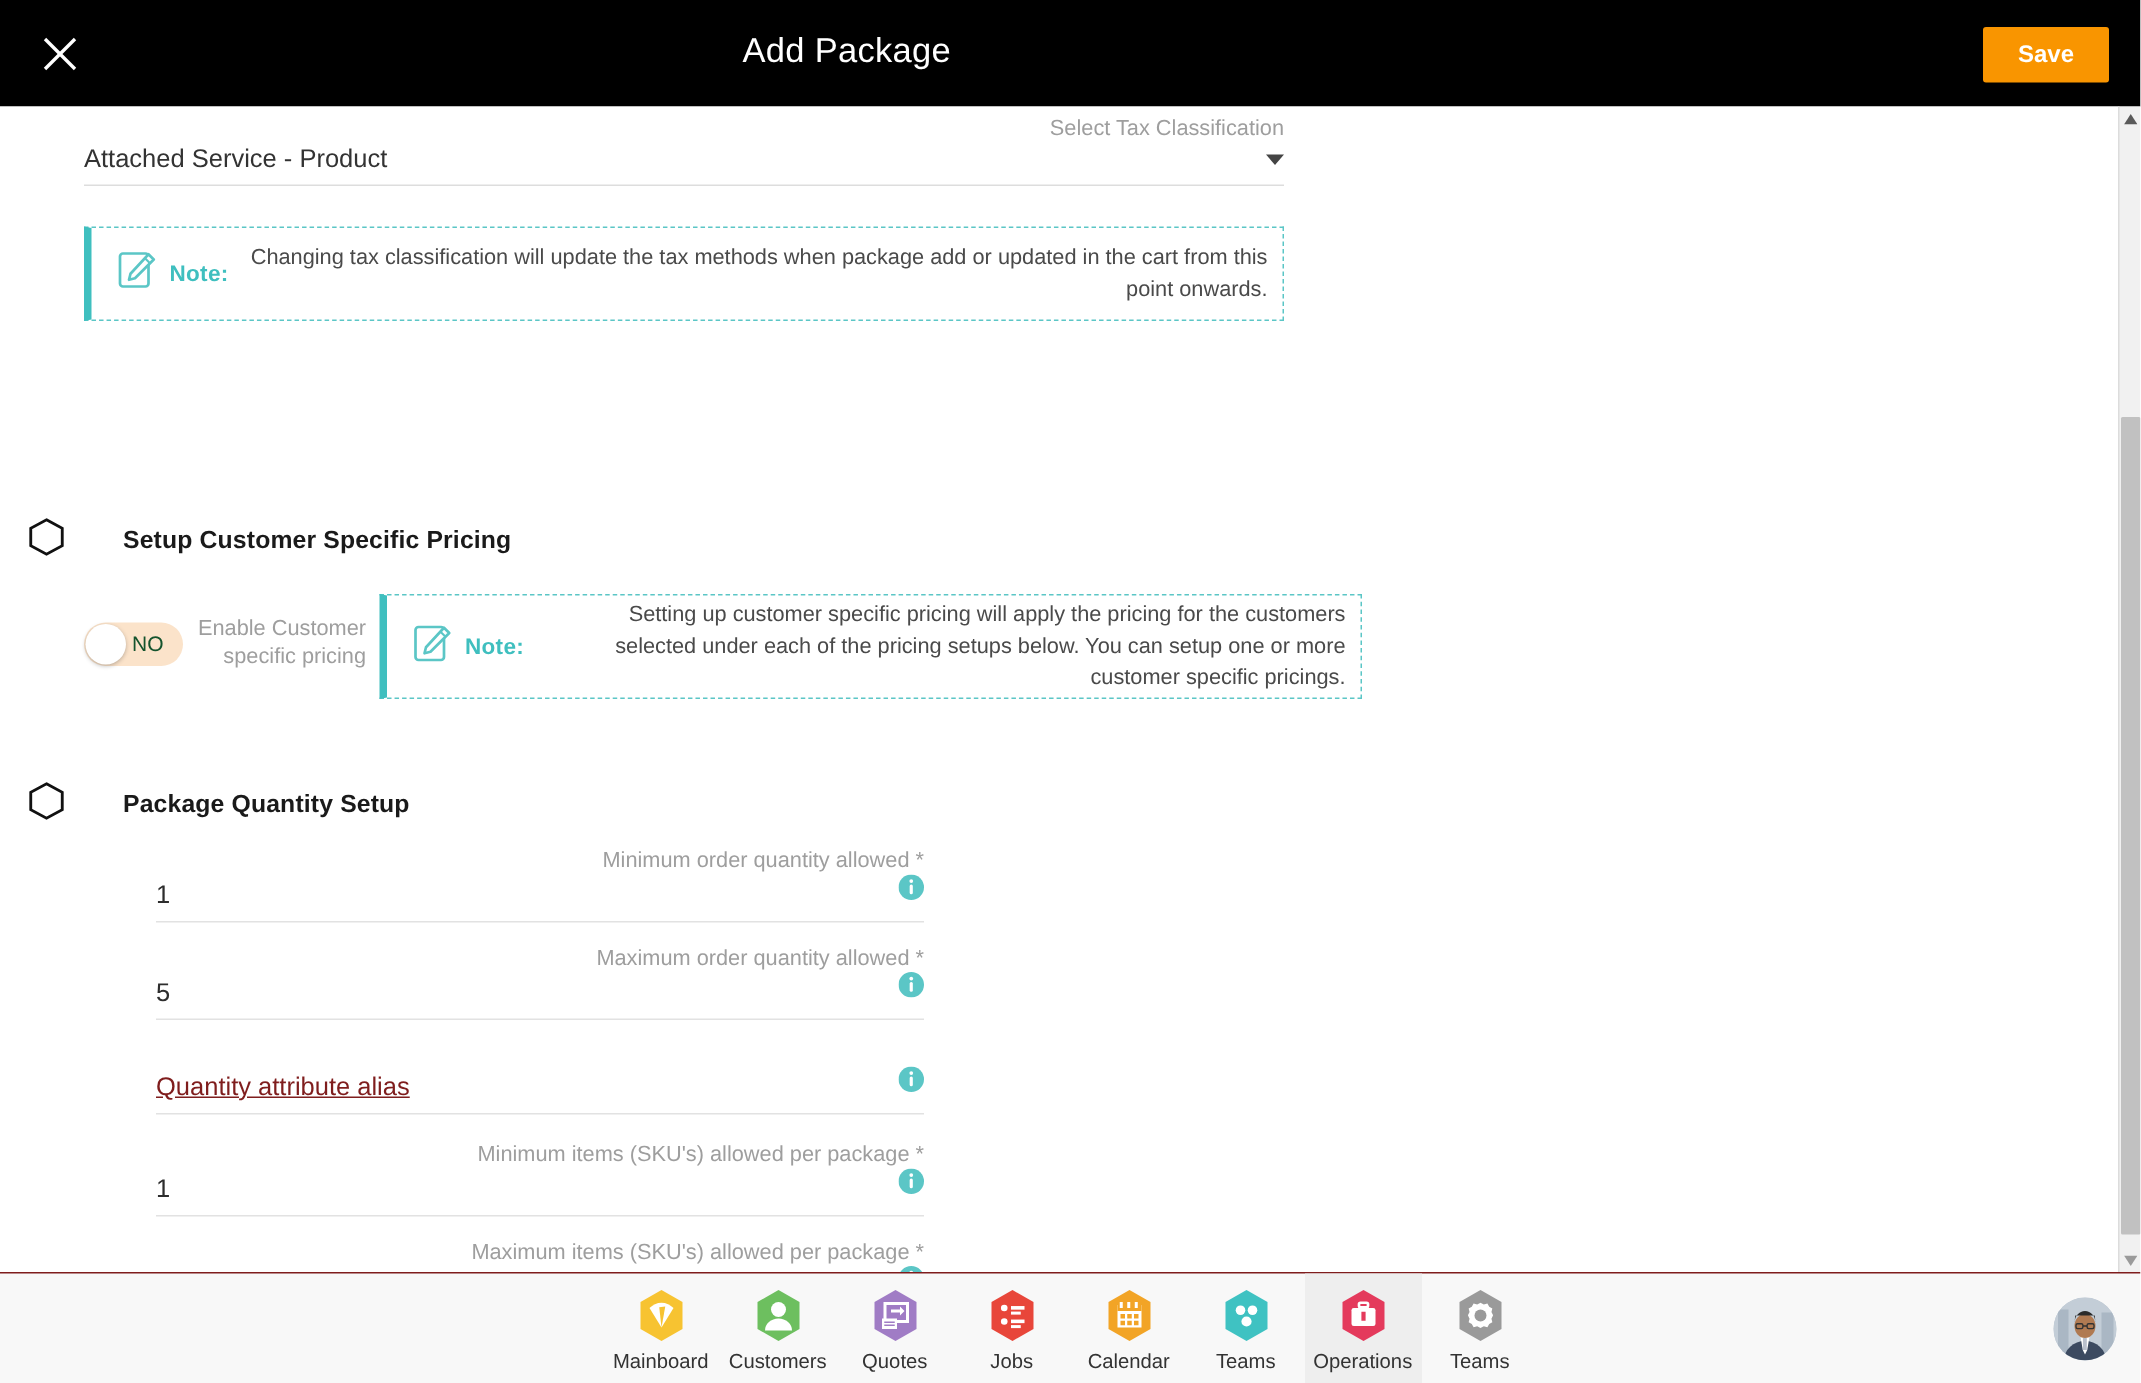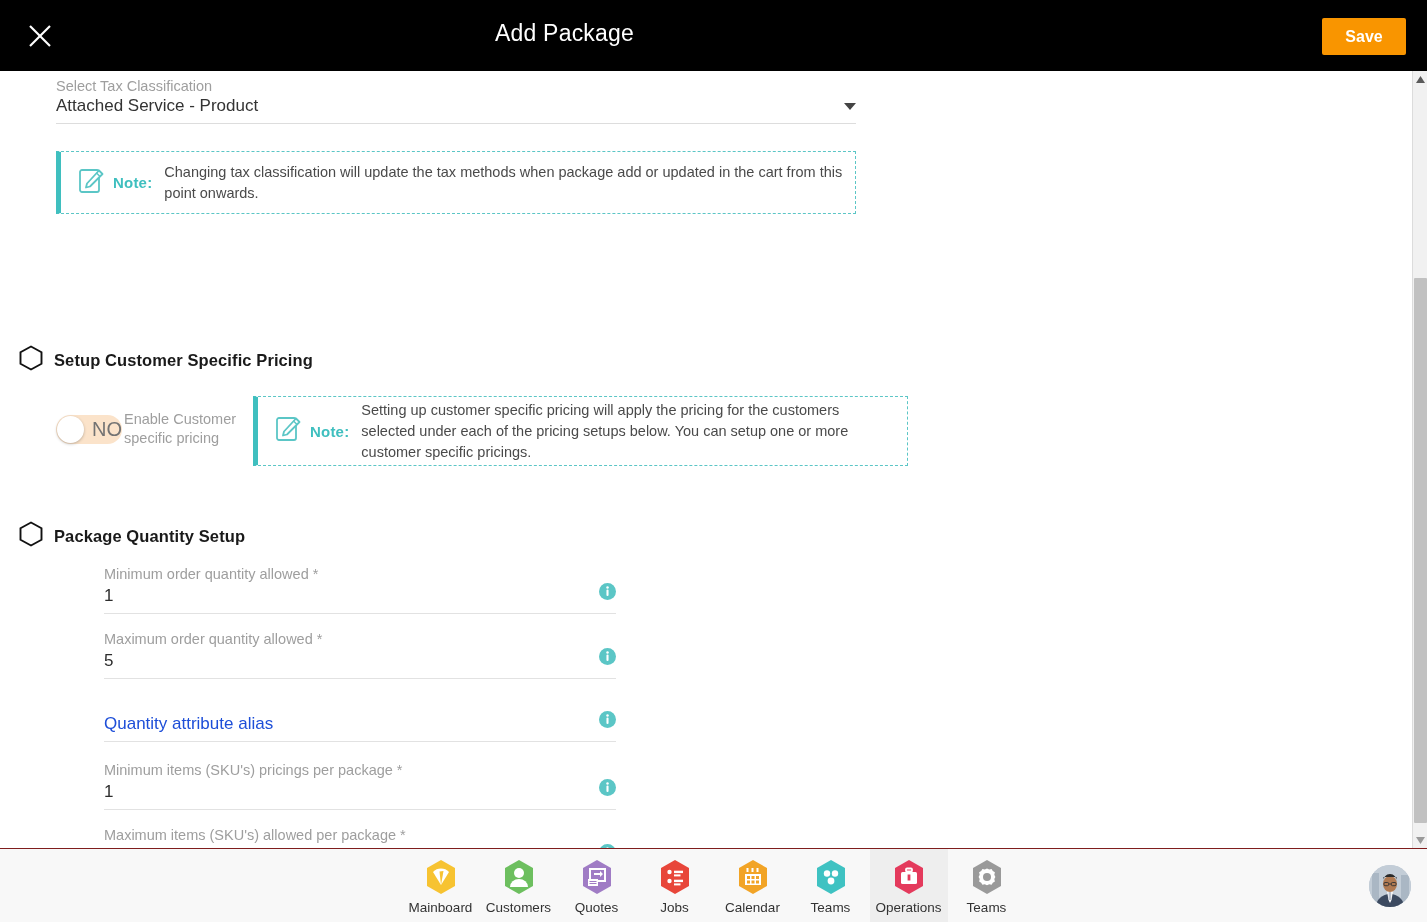--- a/index.html
+++ b/index.html
@@ -41,21 +41,21 @@
     font-family: "Liberation Sans", sans-serif;
   }
 
   
   .content {
     position: absolute; top: 71px; left: 0;
     width: 1412px; height: 777px;
     background: #ffffff;
     overflow: hidden;
   }
-  .inner { position: relative; width: 100%; padding-top: 8px; }
+  .inner { position: relative; width: 100%; padding-top: 8px; text-align: right; }
 
   
   .select-field {
     position: absolute; left: 56px; top: 6px; width: 800px;
   }
   .sf-label {
     font-size: 14.5px; color: #9e9e9e; line-height: 18px;
   }
   .sf-row {
     display: flex; align-items: flex-end; justify-content: space-between;
@@ -88,21 +88,21 @@
     margin-right: 12px; letter-spacing: 0.2px;
   }
   .note-text {
     color: #4a4a4a; font-size: 14.5px; line-height: 21px;
   }
   #note-tax { left: 56px; top: 80px; width: 800px; height: 63px; }
   #note-csp { left: 253px; top: 325px; width: 655px; height: 70px; }
 
   
   .section-head {
-    position: absolute; display: flex; align-items: center;
+    position: absolute; display: flex; align-items: center; gap: 28px;
   }
   .hex-marker { flex: 0 0 auto; margin-right: 11px; }
   .section-title {
     font-size: 16.5px; font-weight: 700; color: #1a1a1a;
     letter-spacing: 0.1px;
   }
   #head-csp { left: 19px; top: 274px; }
   #head-pqs { left: 19px; top: 450px; }
 
   
@@ -118,21 +118,22 @@
     display: flex; align-items: center; justify-content: flex-end;
     cursor: pointer;
   }
   .toggle-knob {
     position: absolute; left: 1px; top: 1px;
     width: 27px; height: 27px; border-radius: 50%;
     background: #ffffff;
     box-shadow: 0 1px 3px rgba(0,0,0,0.25);
   }
   .toggle-text {
-    color: #737373; font-size: 20px; font-weight: 400;
+    color: #14532d; font-size: 14px; font-weight: 400;
+    margin-right: 13px;
   }
   .toggle-label {
     margin-left: 2px;
     color: #9e9e9e; font-size: 14.5px; line-height: 19px;
     width: 120px;
   }
 
   
   .field {
     position: absolute; left: 56px; width: 512px; margin-left: 48px;
@@ -142,21 +143,21 @@
   }
   .field-row {
     display: flex; align-items: flex-end; justify-content: space-between;
     border-bottom: 1px solid #e2e2e2;
     padding-bottom: 6px;
   }
   .field-value {
     font-size: 17px; color: #2d2d2d; min-height: 21px;
   }
   .field-placeholder {
-    font-size: 17px; color: #1d4ed8; min-height: 21px;
+    font-size: 17px; color: #7f1d1d; min-height: 21px; text-decoration: underline;
   }
   .info-icon { margin-bottom: 3px; cursor: pointer; flex: 0 0 auto; }
 
   #f-minorder { top: 494px; }
   #f-maxorder { top: 559px; }
   #f-alias    { top: 640px; }
   #f-minsku   { top: 690px; }
   #f-maxsku   { top: 755px; }
 
   
@@ -323,21 +324,21 @@
             <svg width="17" height="17" viewBox="0 0 17 17">
               <circle cx="8.5" cy="8.5" r="8.5" fill="#5bc6c6"></circle>
               <circle cx="8.5" cy="4.4" r="1.25" fill="#ffffff"></circle>
               <rect x="7.45" y="6.6" width="2.1" height="6.5" rx="1" fill="#ffffff"></rect>
             </svg>
           </span>
         </div>
       </div>
 
       <div class="field" id="f-minsku">
-        <div class="field-label">Minimum items (SKU's) pricings per package *</div>
+        <div class="field-label">Minimum items (SKU's) allowed per package *</div>
         <div class="field-row">
           <div class="field-value">1</div>
           <span class="info-icon">
             <svg width="17" height="17" viewBox="0 0 17 17">
               <circle cx="8.5" cy="8.5" r="8.5" fill="#5bc6c6"></circle>
               <circle cx="8.5" cy="4.4" r="1.25" fill="#ffffff"></circle>
               <rect x="7.45" y="6.6" width="2.1" height="6.5" rx="1" fill="#ffffff"></rect>
             </svg>
           </span>
         </div>

